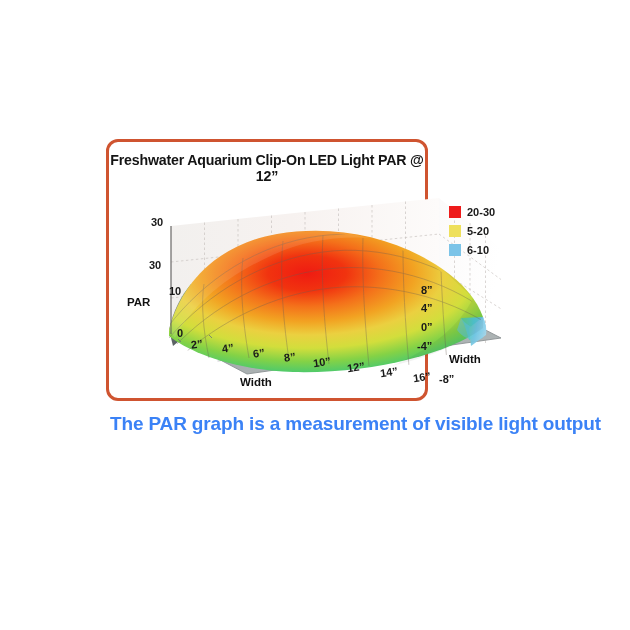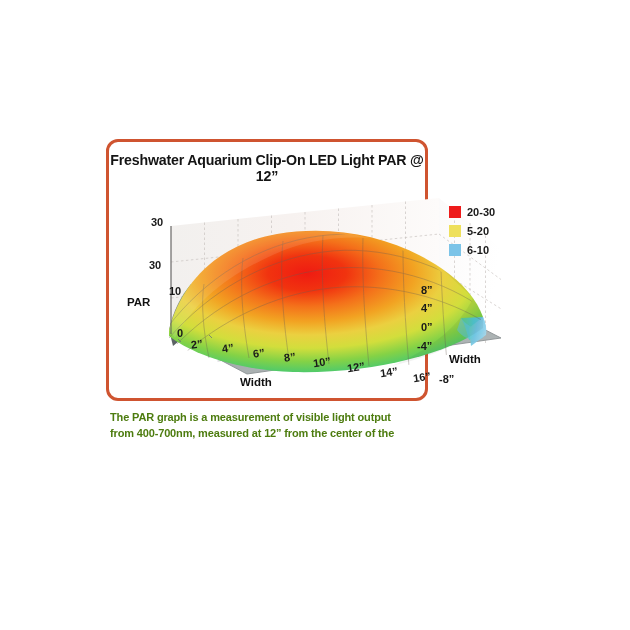--- a/index.html
+++ b/index.html
@@ -32,21 +32,21 @@
   .legend-swatch{width:12px;height:12px;margin-right:6px;flex:0 0 auto;}
   .legend-label{font-size:11px;font-weight:bold;color:#1a1a1a;white-space:nowrap;}
 
   
   .axtext{position:absolute;font-size:11px;font-weight:bold;color:#1a1a1a;white-space:nowrap;}
   .axtitle{position:absolute;font-size:11.5px;font-weight:bold;color:#111;white-space:nowrap;}
 
   
   .caption{
     position:absolute;left:110px;top:410px;width:420px;
-    font-size:11px;font-weight:bold;color:#4d7c0f;line-height:1.43;
+    font-size:19px;font-weight:bold;color:#3b82f6;line-height:1.43;
     letter-spacing:-0.15px;
   }
   .caption div{white-space:nowrap;}
 </style>
 </head>
 <body>
 
 <div id="root">
 
   <div class="chart-card">
@@ -244,16 +244,15 @@
       <div class="legend-row">
         <span class="legend-swatch" style="background:#7cc4e8;"></span>
         <span class="legend-label">6-10</span>
       </div>
     </div>
 
   </div>
 
   <div class="caption">
     <div>The PAR graph is a measurement of visible light output</div>
-    <div>from 400-700nm, measured at 12” from the center of the</div>
   </div>
 
 </div>
 
 </body></html>

